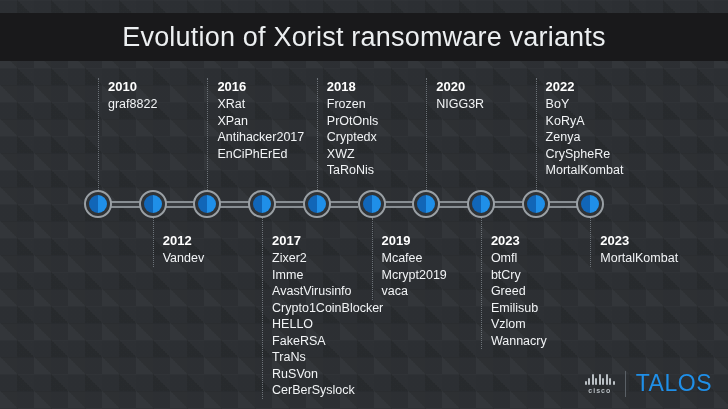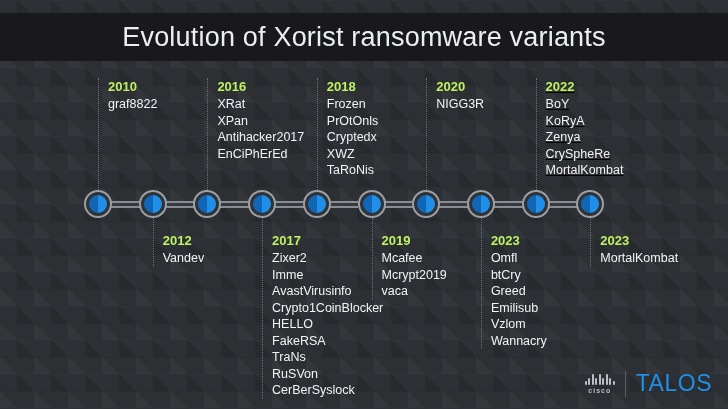--- a/index.html
+++ b/index.html
@@ -101,21 +101,21 @@
     z-index: 2;
   }
 
   
   .group {
     position: absolute;
     z-index: 4;
     white-space: nowrap;
   }
   .group .year {
-    color: #bef264;
+    color: #ffffff;
     font-size: 13px;
     font-weight: bold;
     line-height: 17px;
     margin-bottom: 1px;
   }
   .group .variant {
     color: #f2f4f6;
     font-size: 12.5px;
     line-height: 16.5px;
   }
@@ -259,21 +259,21 @@
       <div class="group" style="left: 490.9px; top: 232px;">
         <div class="year">2023</div>
         <div class="variant">Omfl</div>
         <div class="variant">btCry</div>
         <div class="variant">Greed</div>
         <div class="variant">Emilisub</div>
         <div class="variant">Vzlom</div>
         <div class="variant">Wannacry</div>
       </div>
       <div class="stem" style="left: 480.9px; top: 218px; height: 131px;"></div>
-      <div class="group" style="left: 545.6px; top: 78px; text-decoration: underline;">
+      <div class="group" style="left: 545.6px; top: 78px;">
         <div class="year">2022</div>
         <div class="variant">BoY</div>
         <div class="variant">KoRyA</div>
         <div class="variant">Zenya</div>
         <div class="variant">CrySpheRe</div>
         <div class="variant">MortalKombat</div>
       </div>
       <div class="stem" style="left: 535.6px; top: 78px; height: 112px;"></div>
       <div class="group" style="left: 600.3px; top: 232px;">
         <div class="year">2023</div>

